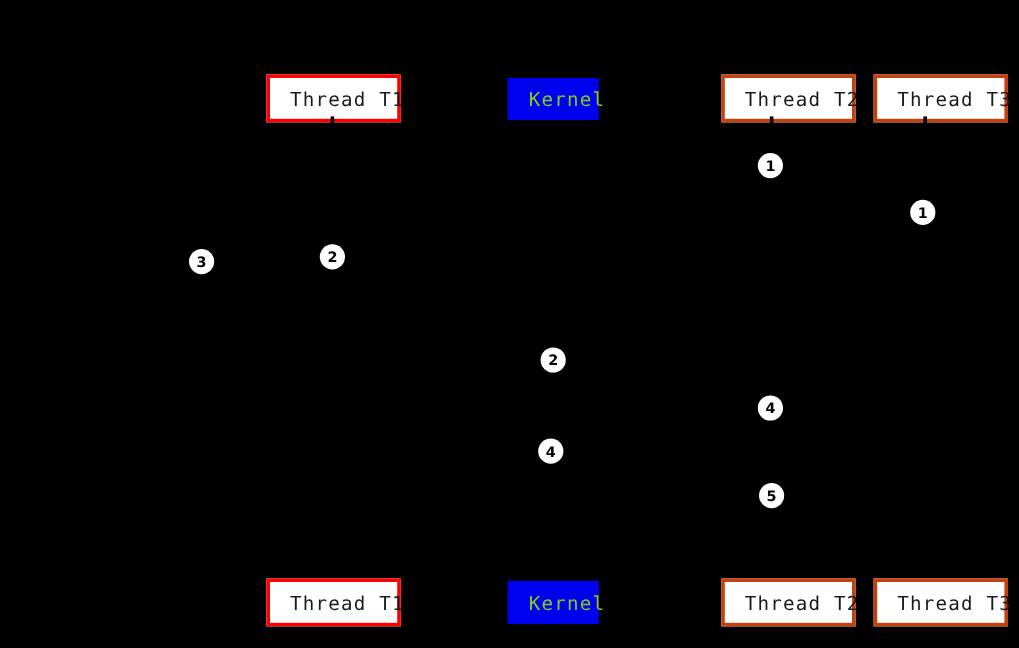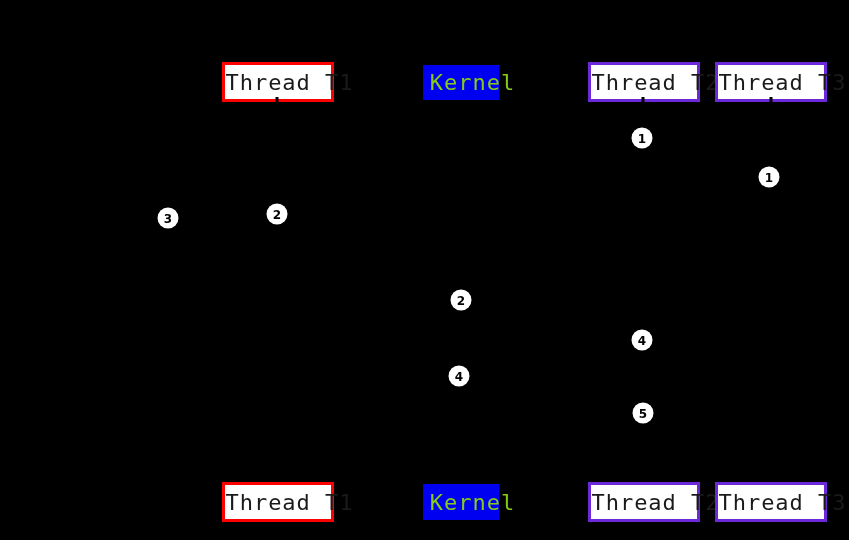--- a/index.html
+++ b/index.html
@@ -16,30 +16,31 @@
     font-family: "DejaVu Sans Mono", monospace;
   }
   .box {
     position: absolute;
     box-sizing: border-box;
     display: flex;
     align-items: center;
     justify-content: center;
     background: #ffffff;
     color: #1a1a1a;
-    font-size: 22px;
+    font-size: 16px;
     letter-spacing: 1px;
     white-space: nowrap;
     padding-left: 23px;
   }
   .box.red-border {
     border: 3px solid #ff0000;
   }
   .box.blue-border {
-    border: 3px solid #6d28d9;
+    border: 3px solid #c2410c;
+    margin-left: 13px;
   }
   .box.kernel {
     background: #0000f0;
     color: #84cc16;
     border: none;
   }
   .marker {
     position: absolute;
     width: 21px;
     height: 21px;

